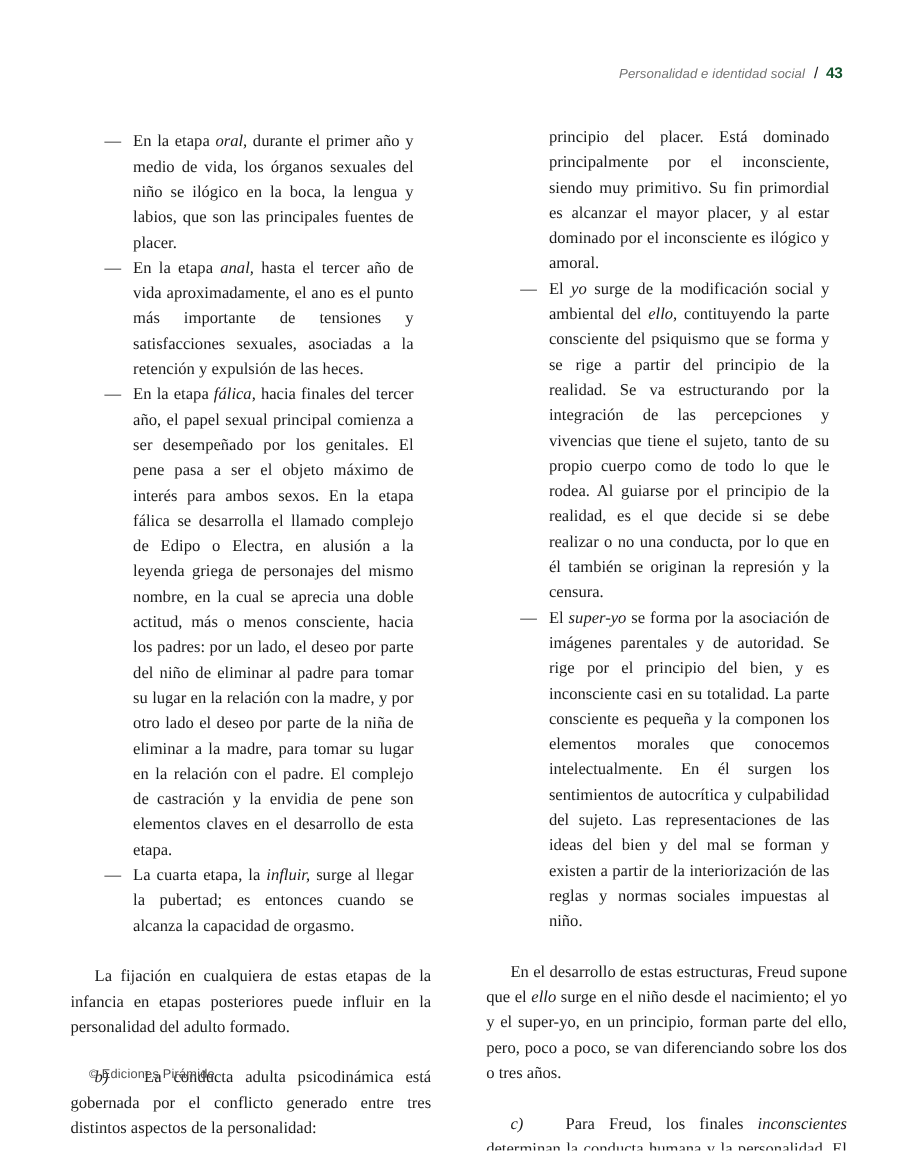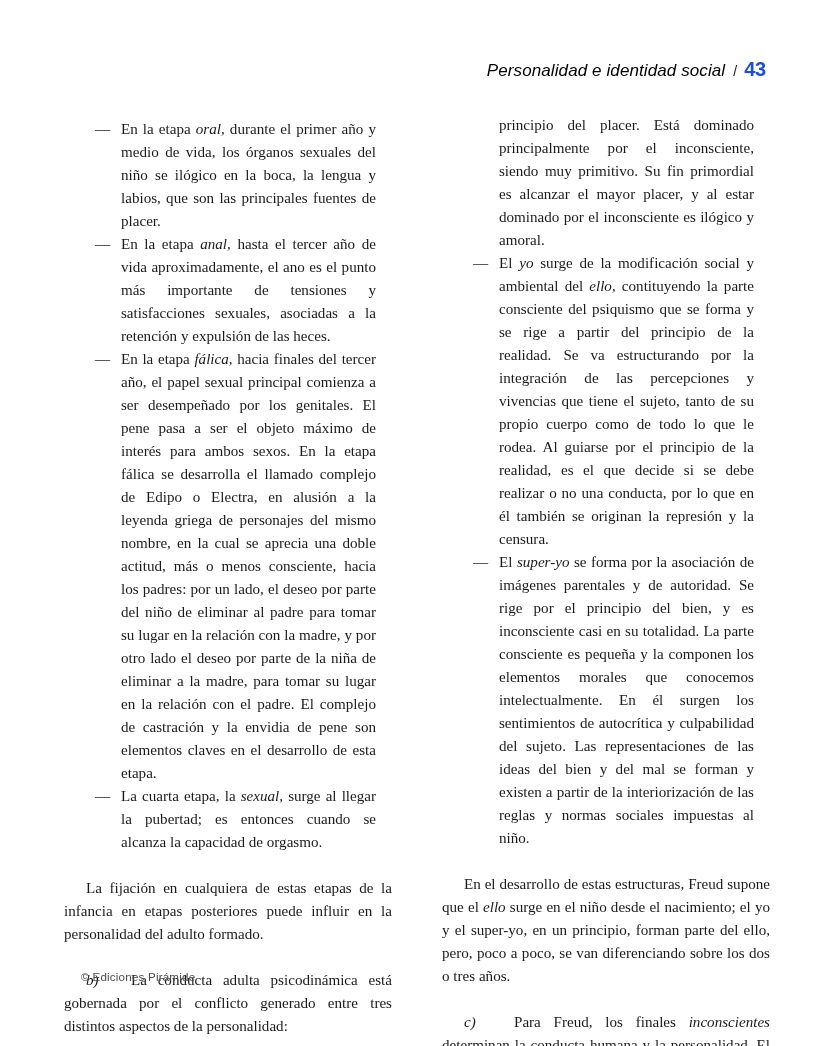--- a/index.html
+++ b/index.html
@@ -29,35 +29,35 @@
     right: 62px;
     top: 58px;
     display: flex;
     align-items: baseline;
     gap: 7px;
     white-space: nowrap;
   }
   .running-head .rh-title {
     font-family: "Liberation Sans", "DejaVu Sans", sans-serif;
     font-style: italic;
-    font-size: 17px;
+    font-size: 12px;
     letter-spacing: 0.1px;
-    color: #000000;
+    color: #737373;
   }
   .running-head .rh-sep {
     font-family: "Liberation Sans", "DejaVu Sans", sans-serif;
     font-size: 14px;
     color: #1b1b1b;
     padding-left: 1px;
   }
   .running-head .rh-folio {
     font-family: "Liberation Sans", "DejaVu Sans", sans-serif;
     font-weight: bold;
-    font-size: 20px;
-    color: #1d4ed8;
+    font-size: 14px;
+    color: #14532d;
     letter-spacing: -0.2px;
   }
 
   
   .columns {
     position: absolute;
     left: 64px;
     top: 98px;
     width: 706px;
     height: 830px;
@@ -148,21 +148,21 @@
         <li>
           <span class="dash">—</span><span>En la etapa </span><em>oral,</em><span> durante el primer año y medio de vida, los órganos sexuales del niño se ilógico en la boca, la lengua y labios, que son las principales fuentes de placer.</span>
         </li>
         <li>
           <span class="dash">—</span><span>En la etapa </span><em>anal,</em><span> hasta el tercer año de vida aproximadamente, el ano es el punto más importante de tensiones y satisfacciones sexuales, asociadas a la retención y expulsión de las heces.</span>
         </li>
         <li>
           <span class="dash">—</span><span>En la etapa </span><em>fálica,</em><span> hacia finales del tercer año, el papel sexual principal comienza a ser desempeñado por los genitales. El pene pasa a ser el objeto máximo de interés para ambos sexos. En la etapa fálica se desarrolla el llamado complejo de Edipo o Electra, en alusión a la leyenda griega de personajes del mismo nombre, en la cual se aprecia una doble actitud, más o menos consciente, hacia los padres: por un lado, el deseo por parte del niño de eliminar al padre para tomar su lugar en la relación con la madre, y por otro lado el deseo por parte de la niña de eliminar a la madre, para tomar su lugar en la relación con el padre. El complejo de castración y la envidia de pene son elementos claves en el desarrollo de esta etapa.</span>
         </li>
         <li>
-          <span class="dash">—</span><span>La cuarta etapa, la </span><em>sexual,</em><span> surge al llegar la pubertad; es entonces cuando se alcanza la capacidad de orgasmo.</span>
+          <span class="dash">—</span><span>La cuarta etapa, la </span><em>influir,</em><span> surge al llegar la pubertad; es entonces cuando se alcanza la capacidad de orgasmo.</span>
         </li>
       </ul>
 
       <p class="para gap-before">La fijación en cualquiera de estas etapas de la infancia en etapas posteriores puede influir en la personalidad del adulto formado.</p>
 
       <p class="para gap-before"><em>b)</em>&nbsp;&nbsp;&nbsp;<span>La conducta adulta psicodinámica está gobernada por el conflicto generado entre tres distintos aspectos de la personalidad:</span></p>
 
       <ul class="dash-list gap-before">
         <li>
           <span class="dash">—</span><span>El </span><em>ello</em><span> es la parte más profunda de nuestro psiquismo; en él están albergados todos los instintos y, por tanto, se rige por el</span>

